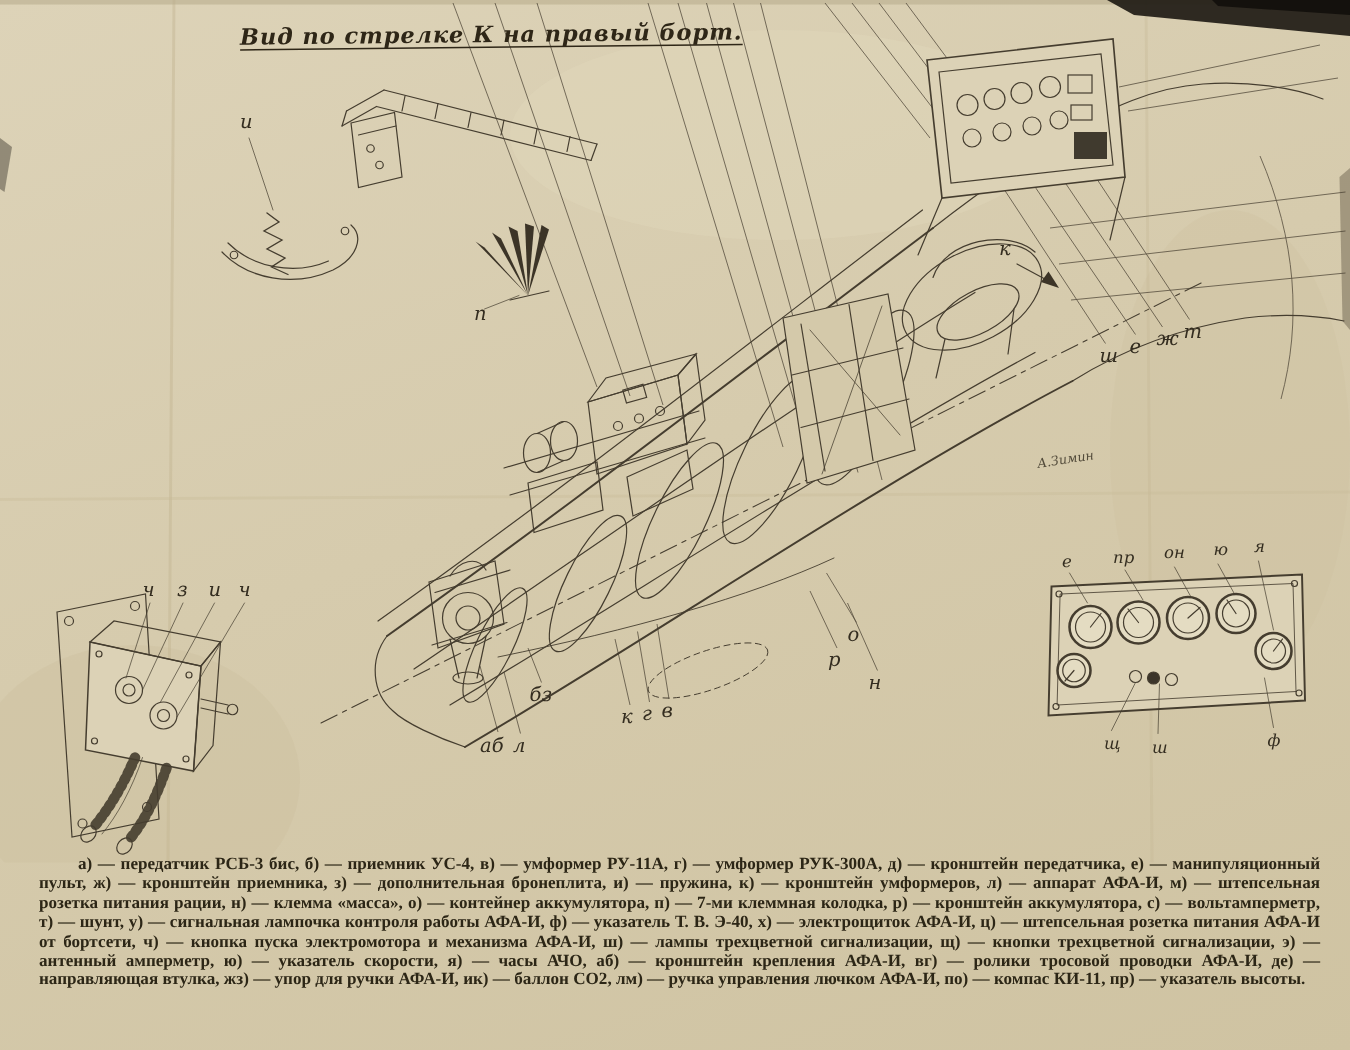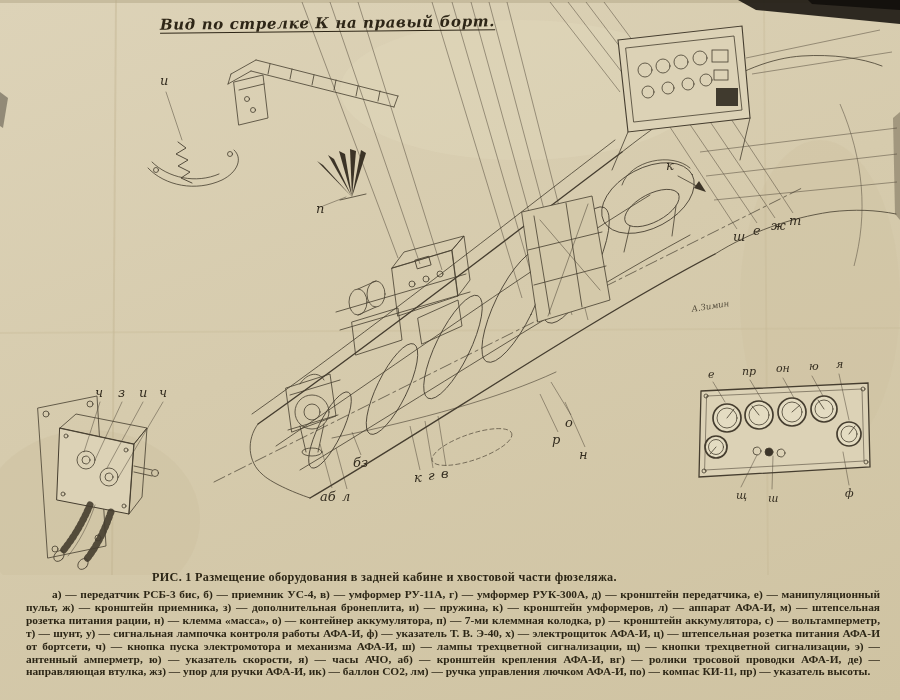--- a/index.html
+++ b/index.html
@@ -302,17 +302,16 @@
       <text x="736" y="499" class="sm">щ</text>
       <text x="768" y="502" class="sm">ш</text>
       <text x="845" y="497" class="sm">ф</text>
       <text x="692" y="312" class="sig" transform="rotate(-9 692 312)">А.Зимин</text>
     </g>
   </svg>
 
   <div class="hand-title">Вид по стрелке К на правый борт.</div>
 
   <div class="caption">
-    <div class="caption-title">РИС. 1 Размещение оборудования в задней кабине и хвостовой части фюзеляжа.</div>
     <div class="caption-body">а) — передатчик РСБ-3 бис, б) — приемник УС-4, в) — умформер РУ-11А, г) — умформер РУК-300А, д) — кронштейн передатчика, е) — манипуляционный пульт, ж) — кронштейн приемника, з) — дополнительная бронеплита, и) — пружина, к) — кронштейн умформеров, л) — аппарат АФА-И, м) — штепсельная розетка питания рации, н) — клемма «масса», о) — контейнер аккумулятора, п) — 7-ми клеммная колодка, р) — кронштейн аккумулятора, с) — вольтамперметр, т) — шунт, у) — сигнальная лампочка контроля работы АФА-И, ф) — указатель Т. В. Э-40, х) — электрощиток АФА-И, ц) — штепсельная розетка питания АФА-И от бортсети, ч) — кнопка пуска электромотора и механизма АФА-И, ш) — лампы трехцветной сигнализации, щ) — кнопки трехцветной сигнализации, э) — антенный амперметр, ю) — указатель скорости, я) — часы АЧО, аб) — кронштейн крепления АФА-И, вг) — ролики тросовой проводки АФА-И, де) — направляющая втулка, жз) — упор для ручки АФА-И, ик) — баллон СО2, лм) — ручка управления лючком АФА-И, по) — компас КИ-11, пр) — указатель высоты.</div>
   </div>
 
 </div>
 
 </body></html>

